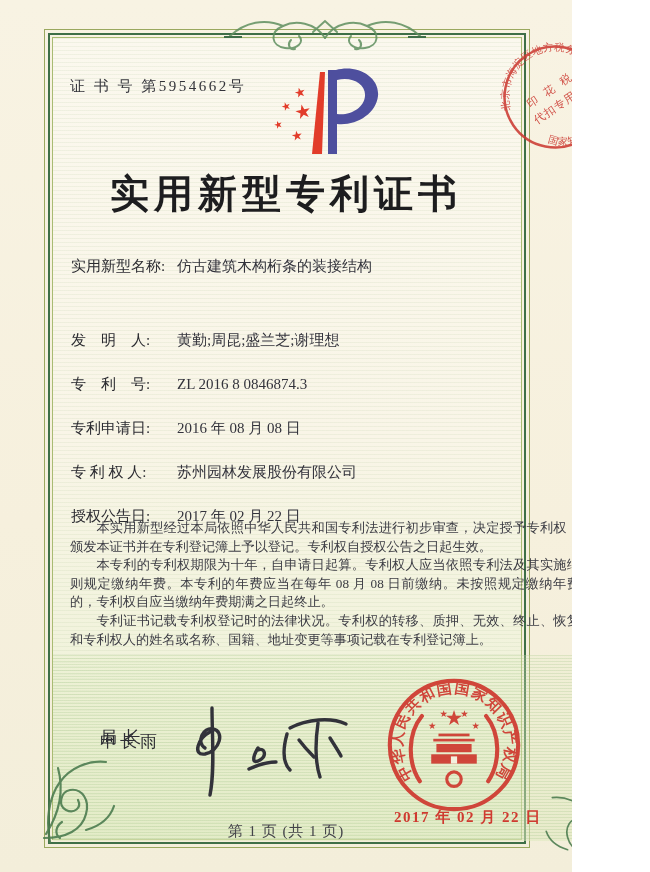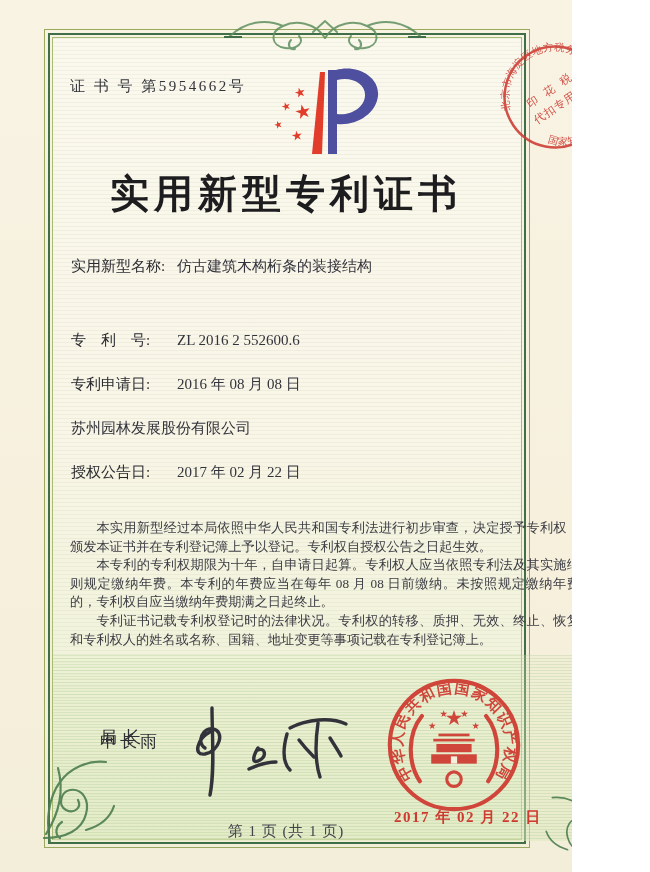--- a/index.html
+++ b/index.html
@@ -135,28 +135,33 @@
   </svg>
 
   <div class="title">实用新型专利证书</div>
 
   <div class="fields">
     <div class="field">
       <span class="lbl">实用新型名称:</span>
       <span class="val">仿古建筑木构桁条的装接结构</span>
     </div>
     <div class="field">
+      <span class="lbl">发　明　人:</span>
+      <span class="val">黄勤;周昆;盛兰芝;谢理想</span>
+    </div>
+    <div class="field">
       <span class="lbl">专　利　号:</span>
-      <span class="val">ZL 2016 2 552600.6</span>
+      <span class="val">ZL 2016 8 0846874.3</span>
     </div>
     <div class="field">
       <span class="lbl">专利申请日:</span>
       <span class="val">2016 年 08 月 08 日</span>
     </div>
     <div class="field">
+      <span class="lbl">专 利 权 人:</span>
       <span class="val">苏州园林发展股份有限公司</span>
     </div>
     <div class="field">
       <span class="lbl">授权公告日:</span>
       <span class="val">2017 年 02 月 22 日</span>
     </div>
   </div>
 
   <div class="body-text">
     <p>本实用新型经过本局依照中华人民共和国专利法进行初步审查，决定授予专利权，颁发本证书并在专利登记簿上予以登记。专利权自授权公告之日起生效。</p>

